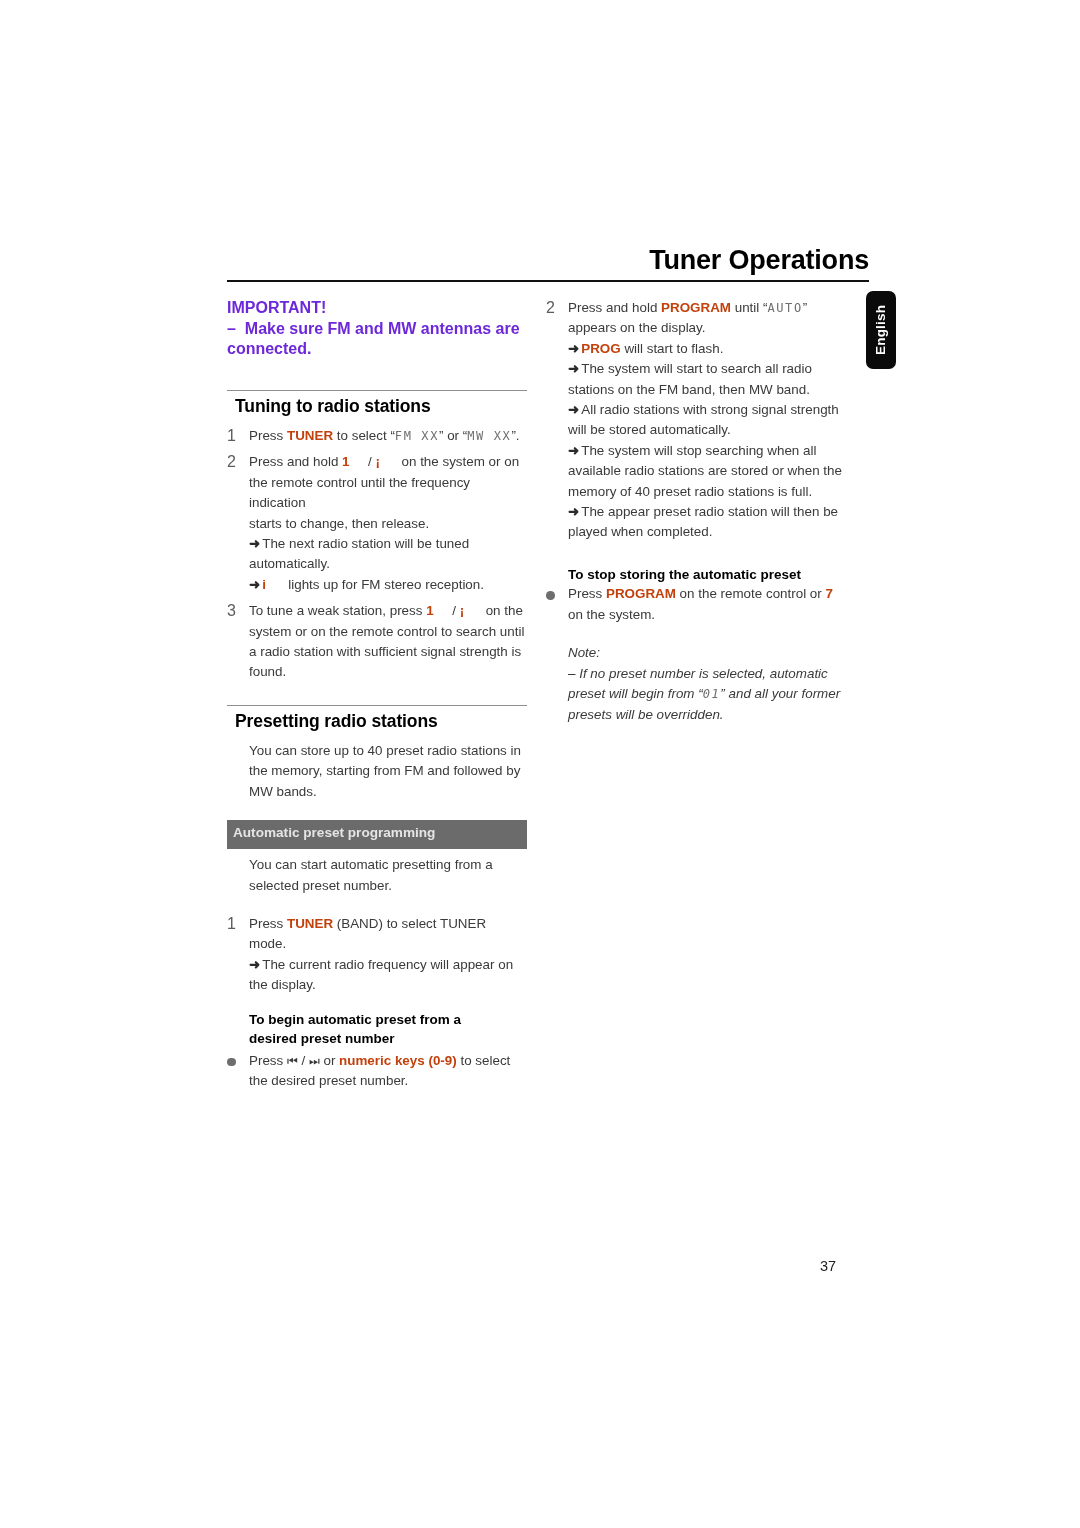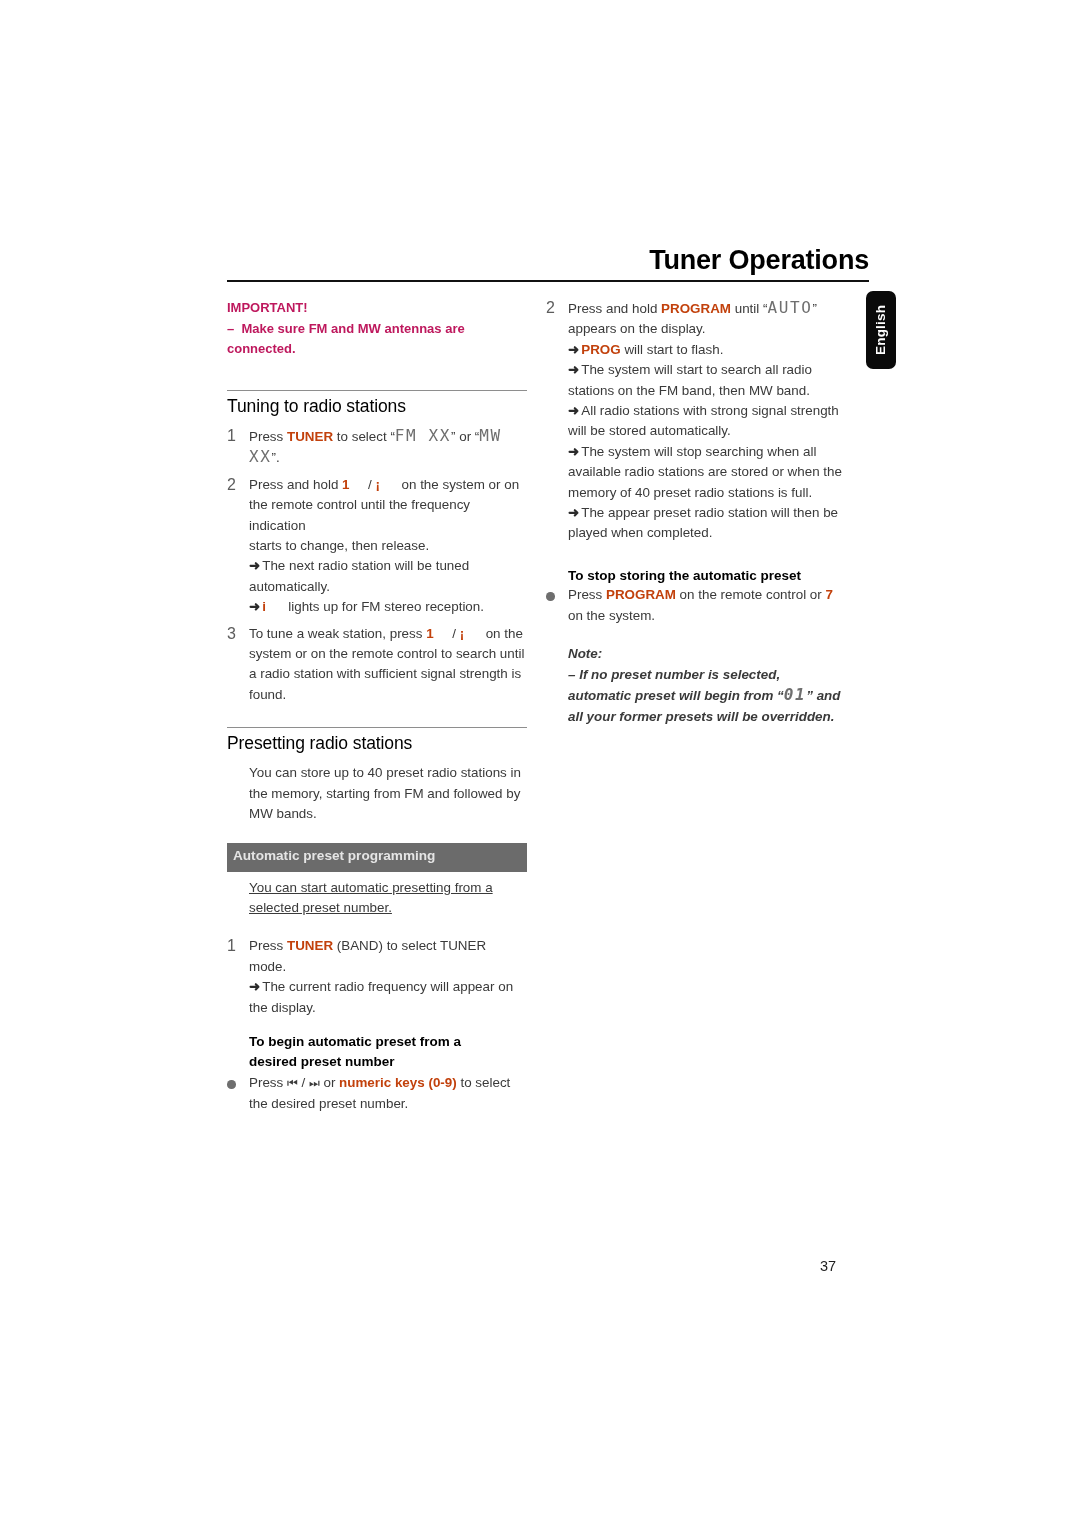--- a/index.html
+++ b/index.html
@@ -81,38 +81,38 @@
   .col-right { left: 546px; }
 
   
   .p {
     font-size: 13.4px;
     line-height: 20.4px;
     color: #3a3a3a;
     margin: 0;
   }
   .bold-block {
-    font-size: 13px;
+    font-size: 16px;
     line-height: 20.6px;
     font-weight: bold;
-    color: #be185d;
+    color: #6d28d9;
     margin: 0;
   }
   .sec-rule {
     height: 0;
     border-top: 1.6px solid #8e8e8e;
     width: 100%;
     margin: 0;
   }
   .sec-head {
     font-size: 17.5px;
-    font-weight: normal;
+    font-weight: bold;
     color: #000;
     letter-spacing: -0.1px;
-    margin: 5px 0 0 0;
+    margin: 5px 0 0 8px;
     line-height: 1.15;
   }
   .band {
     background: #6b6b6b;
     color: #e5e5e5;
     font-weight: bold;
     font-size: 13.6px;
     line-height: 22px;
     padding: 2px 0 5px 6px;
     margin: 0;
@@ -170,21 +170,21 @@
     color: #2b2b2b;
     padding-right: 2px;
   }
   .glyph {
     font-family: "DejaVu Sans", sans-serif;
     font-size: 12px;
   }
   
   .lcd {
     font-family: "DejaVu Sans Mono", monospace;
-    font-size: 16px;
+    font-size: 12px;
     letter-spacing: 1.6px;
     color: #6f6f6f;
   }
   
   .missing {
     display: inline-block;
     min-width: 26px;
   }
   .note {
     font-style: italic;
@@ -281,21 +281,21 @@
     <div class="sp-10"></div>
 
     <div class="p" style="padding-left:22px;">You can store up to 40 preset radio stations in the memory, starting from FM and followed by MW bands.</div>
 
     <div class="sp-18"></div>
 
     <div class="band">Automatic preset programming</div>
 
     <div class="sp-6"></div>
 
-    <div class="p" style="padding-left:22px;text-decoration:underline;">You can start automatic presetting from a selected preset number.</div>
+    <div class="p" style="padding-left:22px;">You can start automatic presetting from a selected preset number.</div>
 
     <div class="sp-18"></div>
 
     <div class="step">
       <div class="step-num">1</div>
       <div class="step-body">
         <span>Press </span><b>TUNER</b><span> (BAND) to select TUNER mode.</span><br>
         <span class="arrow">➜</span><span>The current radio frequency will appear on the display.</span>
       </div>
     </div>
@@ -338,21 +338,21 @@
 
     <div class="bullet-row">
       <div class="bullet-dot">
           <i></i>
         </div>
       <div class="step-body"><span>Press </span><b>PROGRAM</b><span> on the remote control or </span><b>7</b><span> on the system.</span></div>
     </div>
 
     <div class="sp-18"></div>
 
-    <div class="note" style="padding-left:22px;font-weight:bold;">
+    <div class="note" style="padding-left:22px;">
       <span>Note:</span><br>
       <span>–</span>&nbsp;<span>If no preset number is selected,  automatic preset will begin from “</span><span class="lcd">01</span><span>” and all your former presets will be overridden.</span>
     </div>
 
   </div>
 
   <div class="page-num">37</div>
 
 </div>
 

